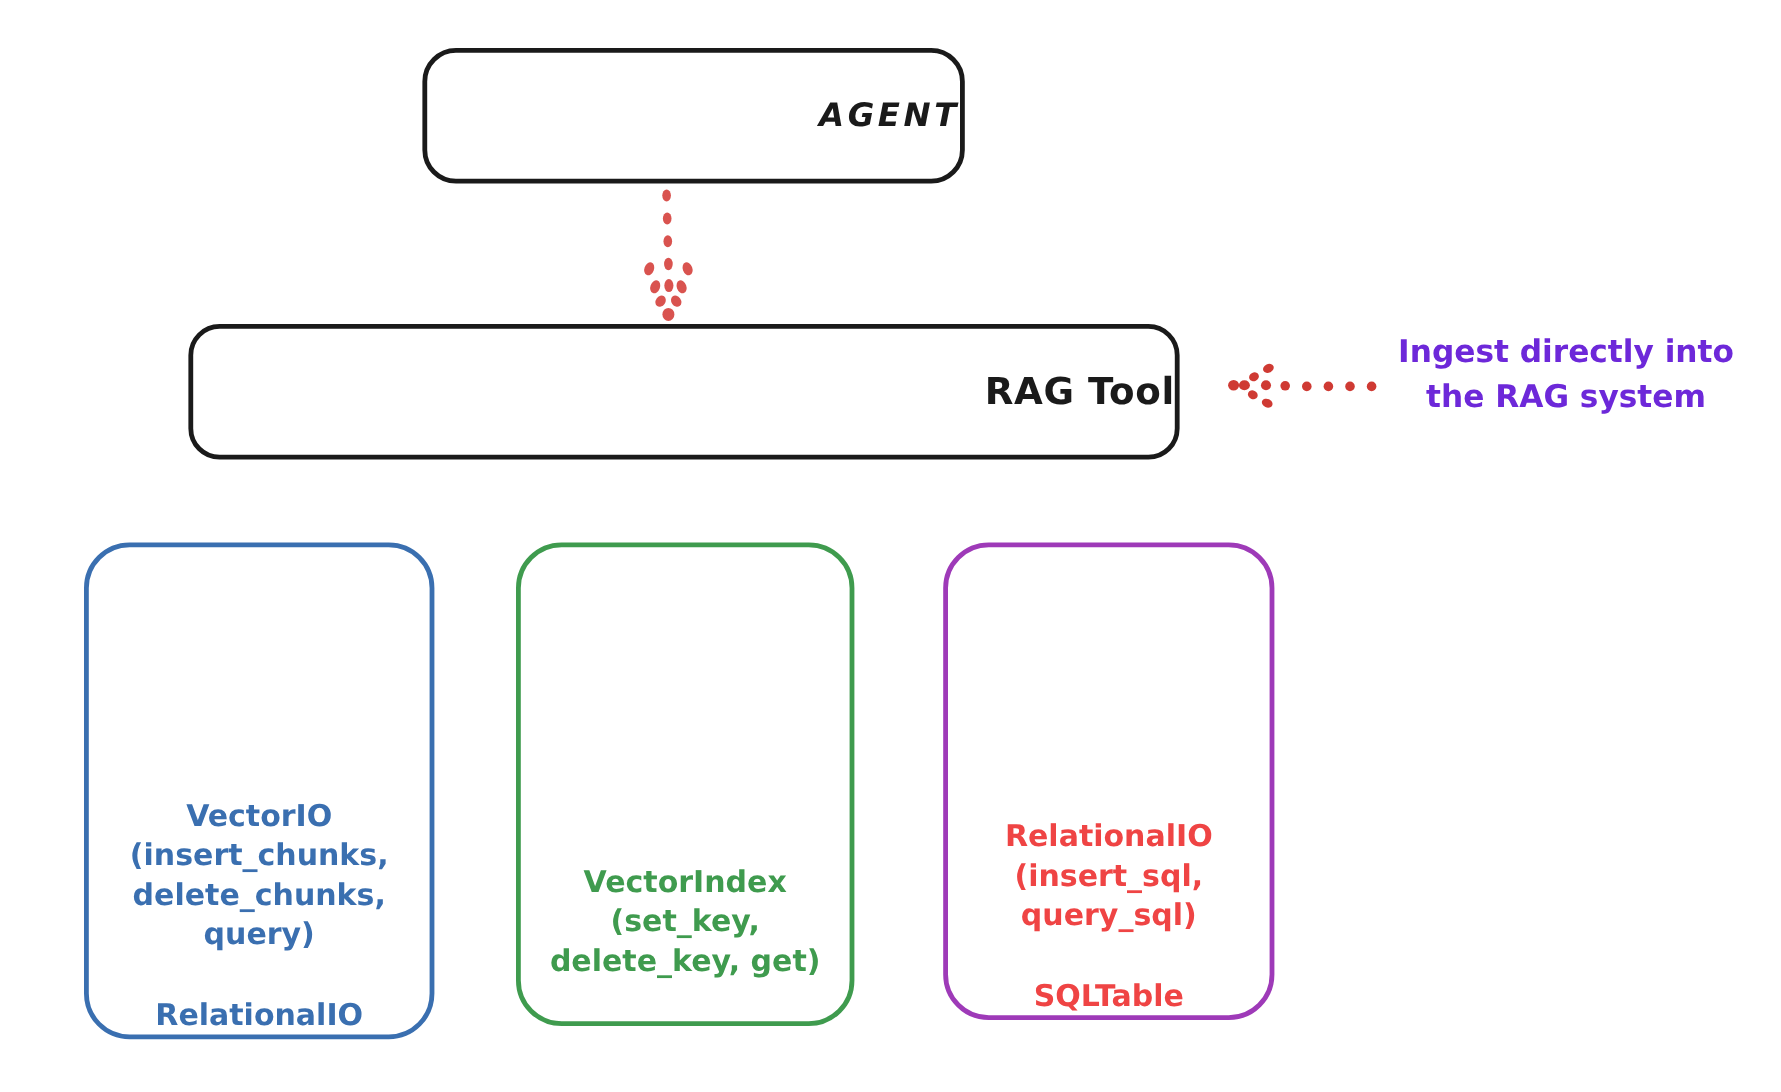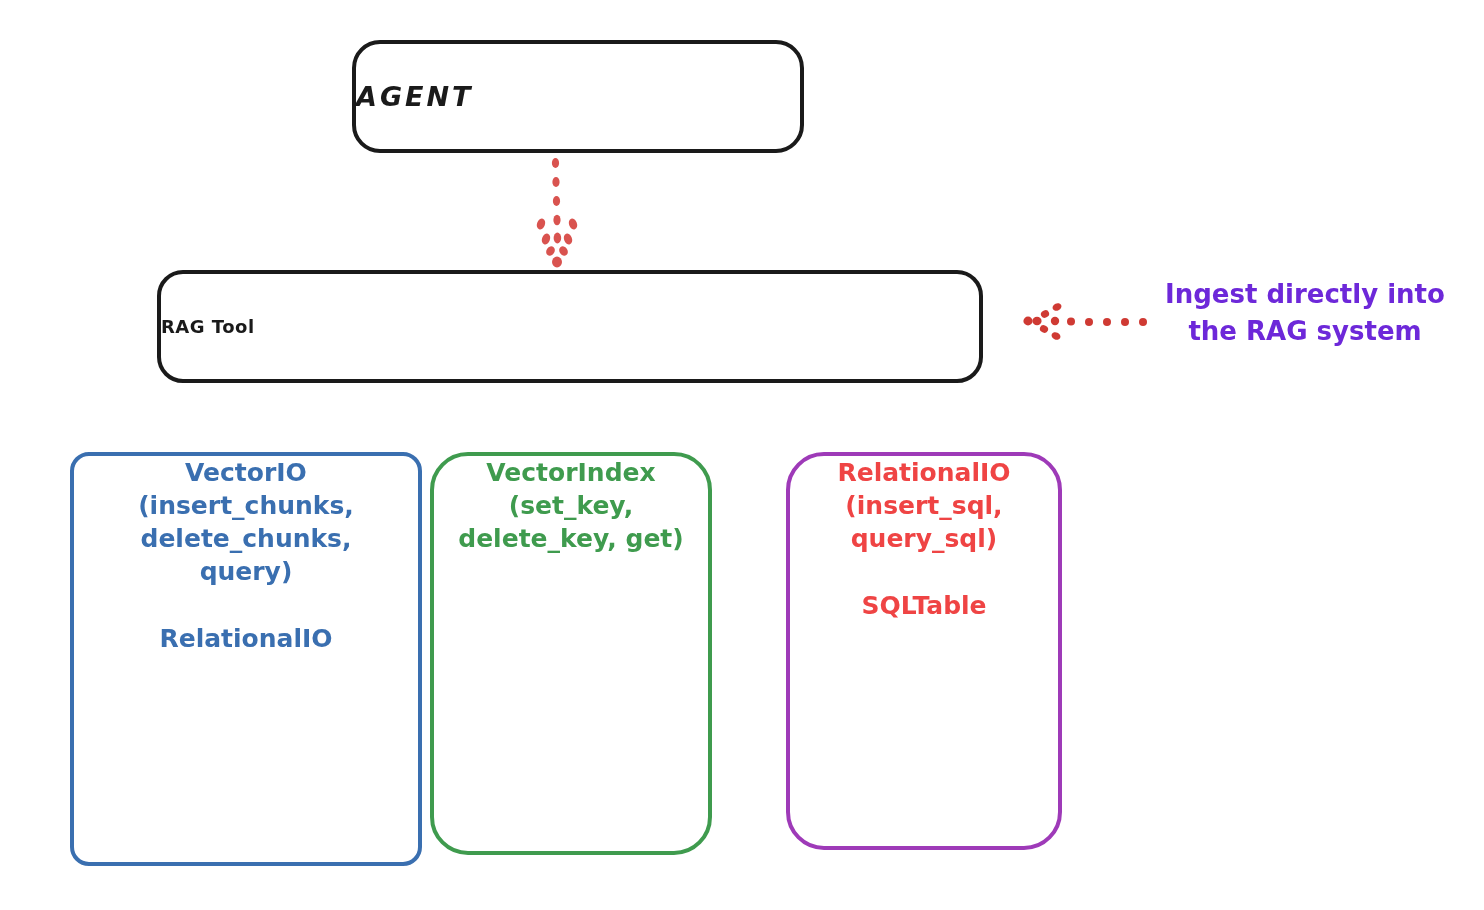--- a/index.html
+++ b/index.html
@@ -17,21 +17,21 @@
     height: 910px;
     background: #ffffff;
     overflow: hidden;
   }
   .node {
     position: absolute;
     box-sizing: border-box;
     background: #ffffff;
     display: flex;
     align-items: center;
-    justify-content: flex-start;
+    justify-content: flex-end;
     text-align: center;
   }
   
   .box-black {
     border: 4px solid #1a1a1a;
     border-radius: 26px;
   }
   .box-black .label {
     color: #1a1a1a;
     font-family: "DejaVu Sans", sans-serif;
@@ -51,21 +51,21 @@
     letter-spacing: 3px;
   }
   #rag-tool-box {
     left: 157px;
     top: 270px;
     width: 826px;
     height: 113px;
     border-radius: 26px;
   }
   #rag-tool-box .label {
-    font-size: 18px;
+    font-size: 31px;
     letter-spacing: 0.5px;
   }
 
   
   .box-color {
     border-width: 4px;
     border-style: solid;
     border-radius: 38px;
     flex-direction: column;
     padding: 0 10px;
@@ -84,24 +84,23 @@
     line-height: 1.32;
     white-space: pre;
   }
   .box-color .api-line { font-size: 25px; }
   .box-color .index-line { font-size: 25px; }
   .gap-block { height: 34px; }
 
   #vectorio-box {
     left: 70px;
     top: 452px;
-    width: 352px;
+    width: 292px;
     height: 414px;
     border-color: #3a6fb0;
-    border-radius: 19px;
   }
   #vectorio-box .api-line,
   #vectorio-box .index-line { color: #3a6fb0; }
 
   #keyvalueio-box {
     left: 430px;
     top: 452px;
     width: 282px;
     height: 403px;
     border-color: #3f9b4e;

